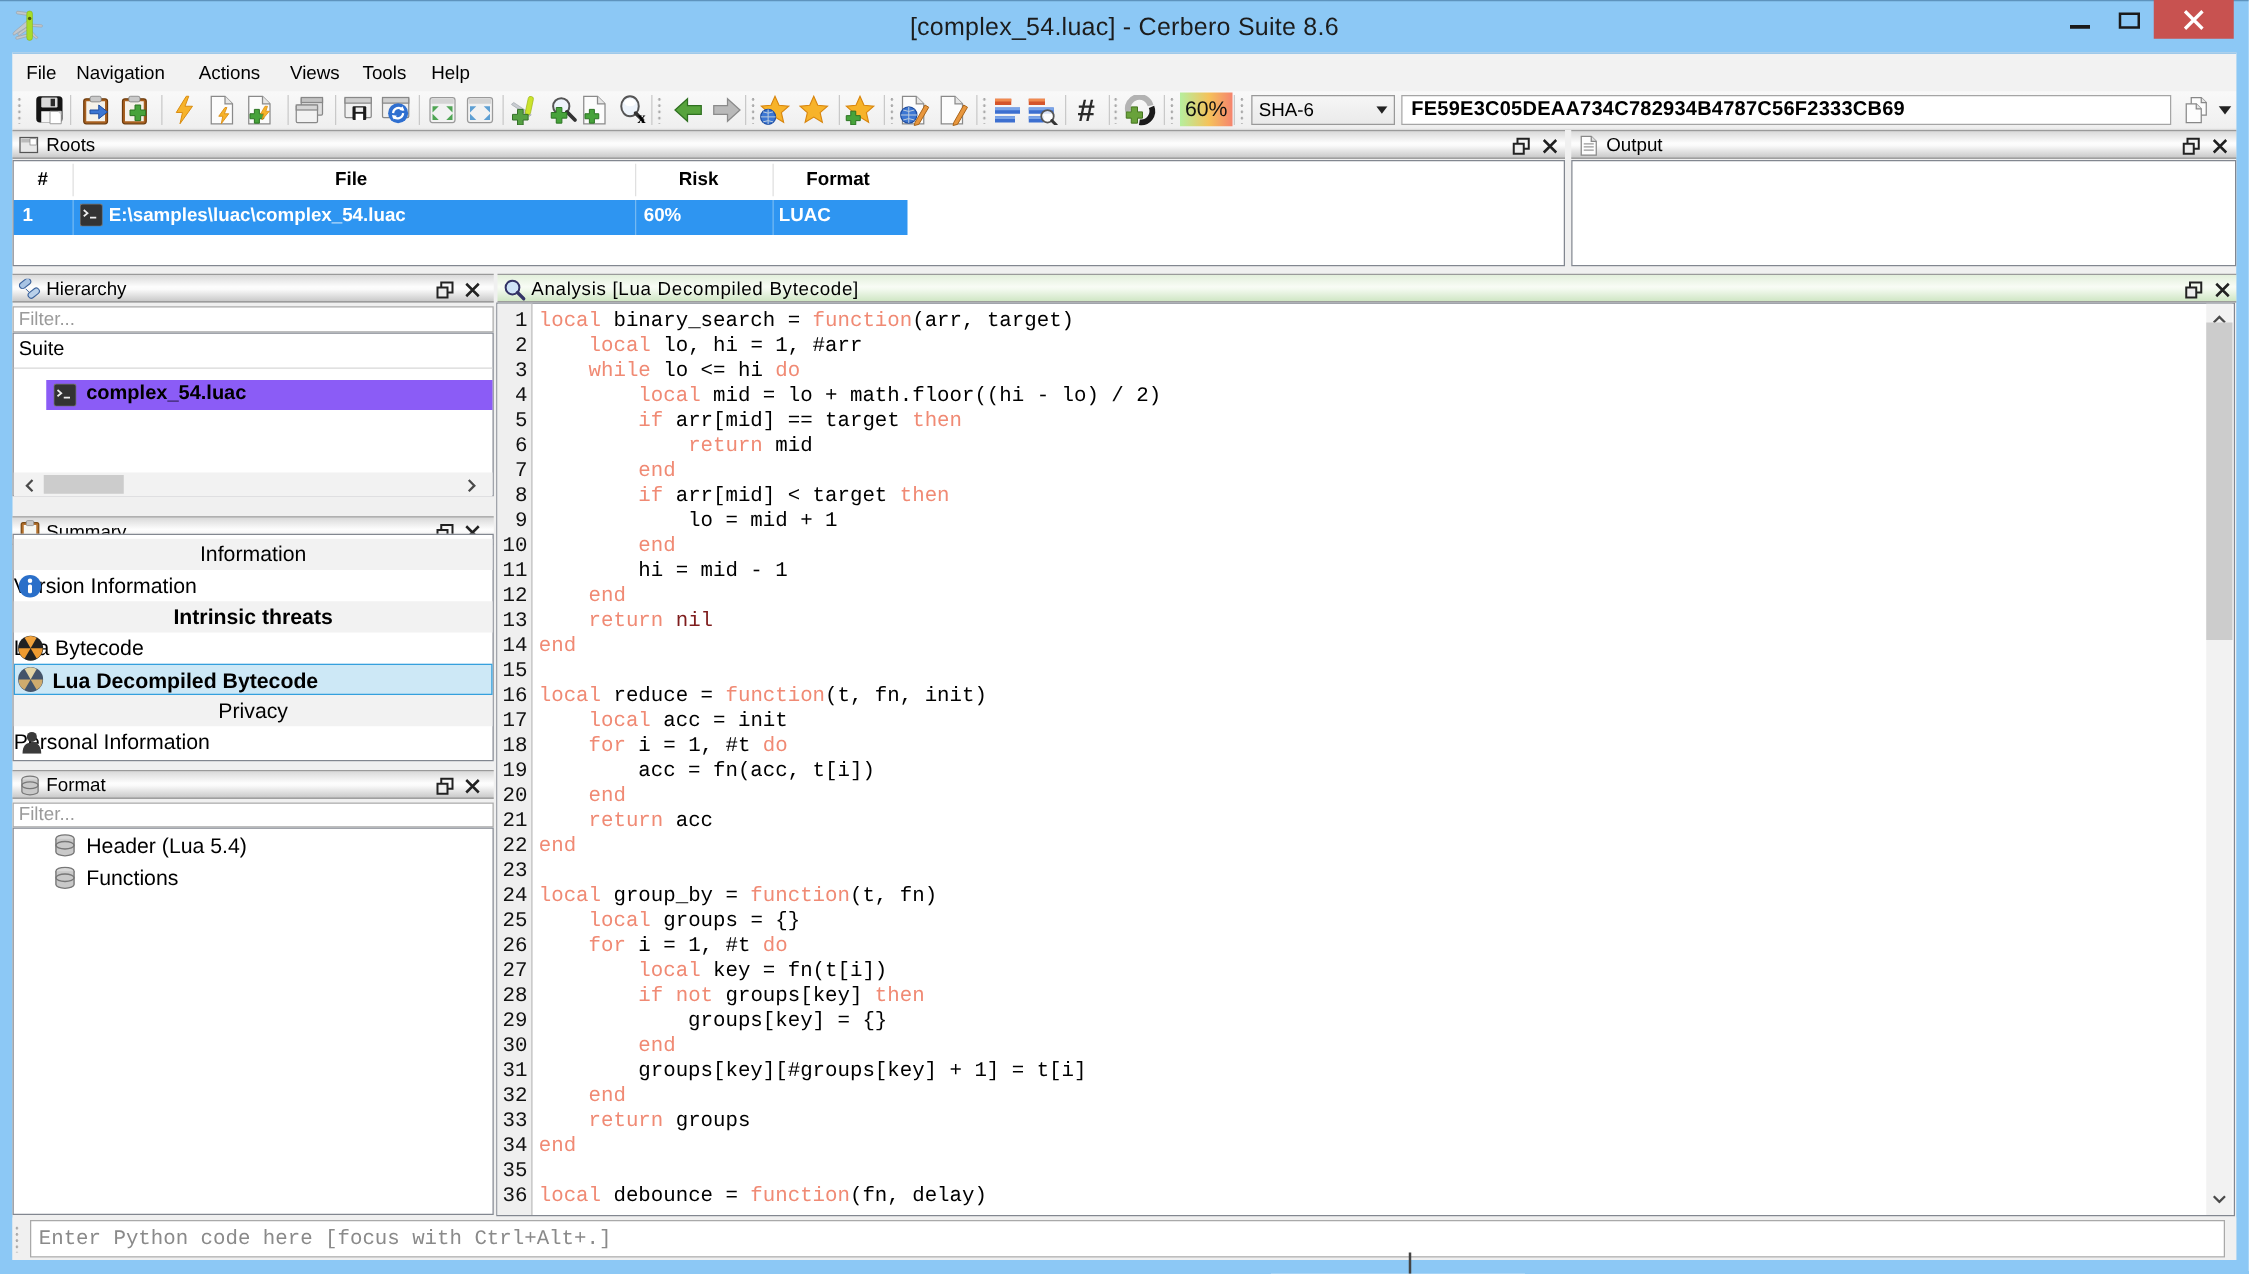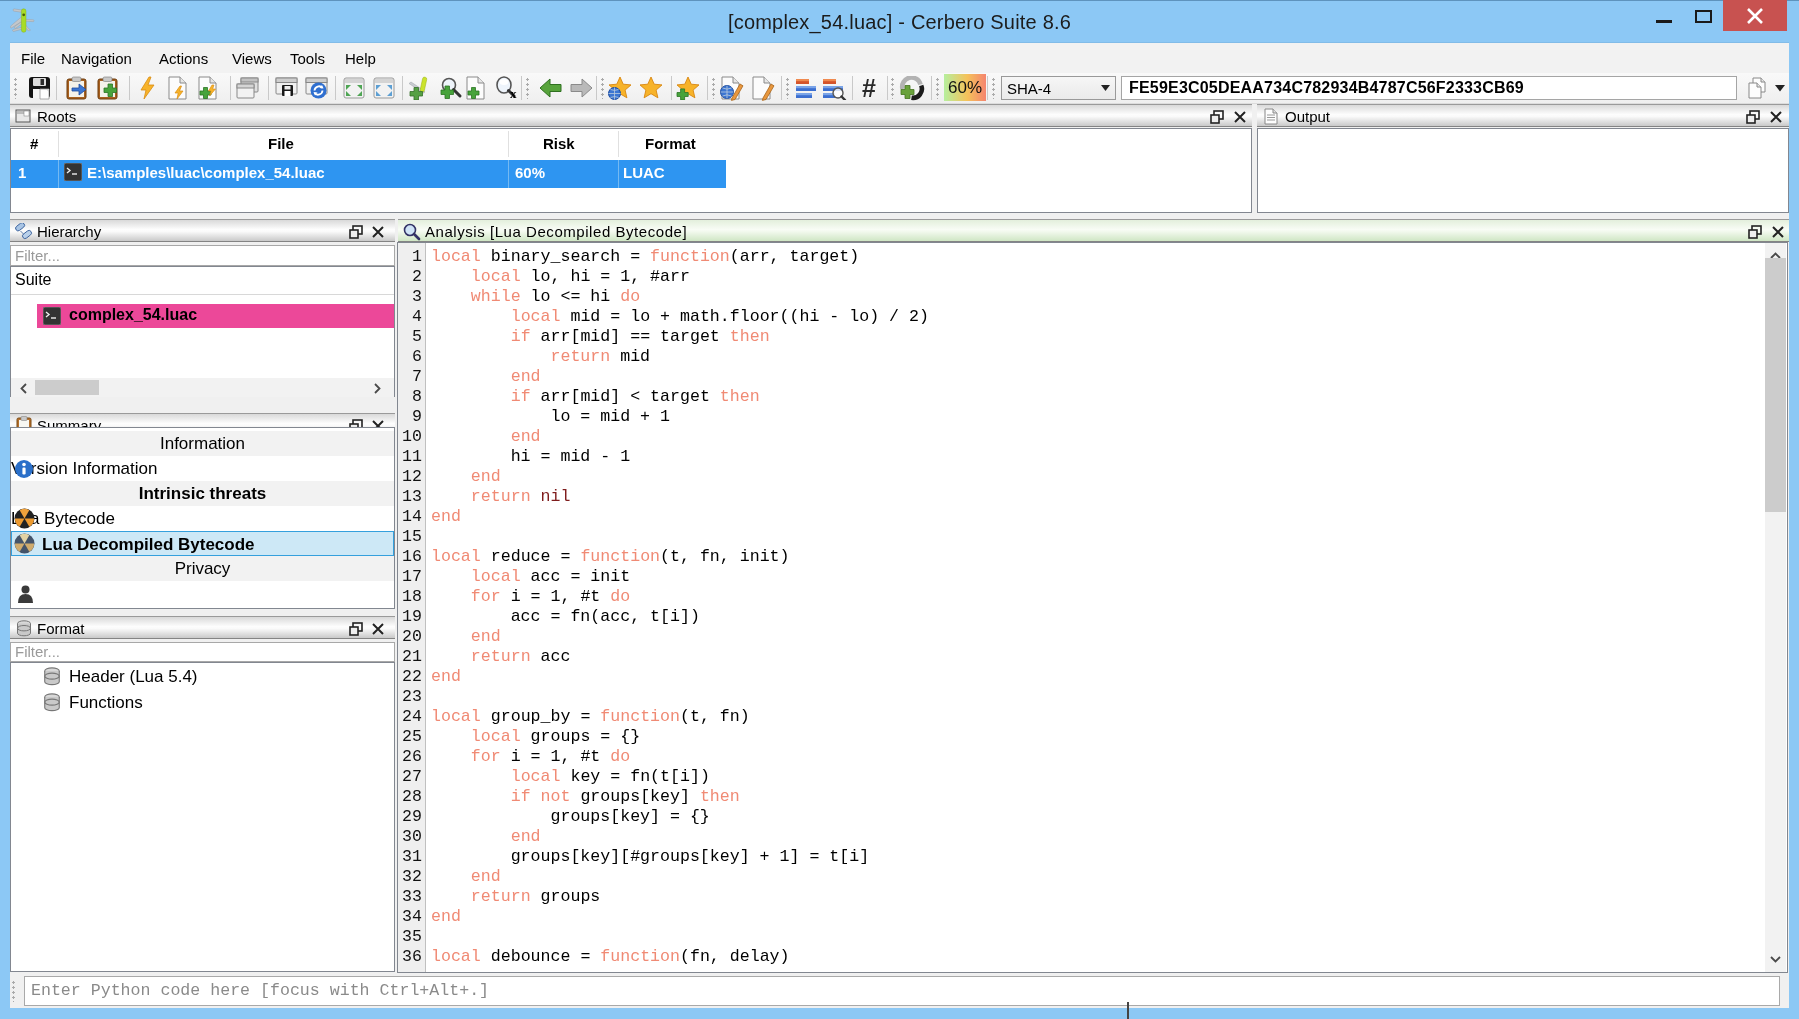--- a/index.html
+++ b/index.html
@@ -256,21 +256,21 @@
     <div class="tsep" style="left:977px"></div>
     <div class="grip" style="left:515.5px"></div>
     <div class="grip" style="left:590.5px"></div>
     <div class="grip" style="left:701.5px"></div>
     <div class="grip" style="left:775.5px"></div>
     <div class="grip" style="left:881px"></div>
     <div class="grip" style="left:925.5px"></div>
     <div class="grip" style="left:981.5px"></div>
     <div class="a" style="left:934px;top:1px;width:42px;height:27px;background:linear-gradient(90deg,#b6ef9e,#f5c25a 55%,#f5846e);text-align:center;line-height:27px;font-size:17px;color:#111">60%</div>
     <div class="a" style="left:991px;top:3px;width:115px;height:24px;background:linear-gradient(#f6f6f6,#eaeaea);border:1px solid #999;font-size:15px">
-      <span class="a" style="left:5px;top:3px">SHA-4</span>
+      <span class="a" style="left:5px;top:3px">SHA-6</span>
       <svg class="a" style="left:99px;top:8px" width="10" height="8">
         <path d="M0 0 h9 l-4.5 6 z" fill="#222"></path>
       </svg>
     </div>
     <div class="a" style="left:1111px;top:3px;width:616px;height:24px;background:#fff;border:1px solid #a5a5a5;font-size:16px;font-weight:bold">
       <span class="a" style="left:7px;top:2px;letter-spacing:0.2px">FE59E3C05DEAA734C782934B4787C56F2333CB69</span>
     </div>
     <svg class="ticon" style="left:1735px;top:3px" width="24" height="24" viewBox="0 0 24 24">
       <path d="M8 2 h8 l4 4 v10 h-12 z" fill="#fdfdfd" stroke="#888"></path>
       <path d="M16 2 v4 h4" fill="#e6e6e6" stroke="#888"></path>
@@ -353,21 +353,21 @@
     </svg>
   <svg class="pbtn" style="left:360px" width="16" height="16" viewBox="0 0 16 16">
       <path d="M3 3 L13 13 M13 3 L3 13" stroke="#222" stroke-width="2"></path>
     </svg>
 </div>
 <div class="a filter" style="left:10px;top:245px;width:385px;height:21px;line-height:19px">Filter...</div>
 <div class="a pcontent" style="left:10px;top:266px;width:385px;height:131px">
   <div class="a" style="left:0;top:0;width:383px;height:28px;border-bottom:1px solid #d8d8d8;font-size:16px">
       <span class="a" style="left:4px;top:4px">Suite</span>
     </div>
-  <div class="a" style="left:26px;top:37px;width:357px;height:24px;background:#ec4899">
+  <div class="a" style="left:26px;top:37px;width:357px;height:24px;background:#8b5cf6">
     <svg class="a" style="left:6px;top:3px" width="18" height="18" viewBox="0 0 18 18">
         <rect x="0" y="0" width="18" height="18" rx="2" fill="#333" stroke="#777"></rect>
         <path d="M3 5 l3 2.5 -3 2.5" stroke="#eee" stroke-width="1.4" fill="none"></path>
         <path d="M8 11 h5" stroke="#eee" stroke-width="1.4"></path>
       </svg>
     <span class="a" style="left:32px;top:2px;font-size:16px;font-weight:bold">complex_54.luac</span>
   </div>
   <div class="a sbtrack" style="left:0;top:111px;width:383px;height:19px">
     <svg class="a" style="left:9px;top:5px" width="7" height="11">
         <path d="M6 1 L1.5 5.5 L6 10" stroke="#4a4a4a" stroke-width="1.8" fill="none"></path>
@@ -411,20 +411,21 @@
       <path d="M10.5,10.5 L15.30,18.81 A9.6,9.6 0 0 0 20.10,10.50 Z" fill="#ed9a30"></path>
     </svg>
   <div class="srow" style="top:103px;background:#cde8f6;border:1px solid #35a0dd;font-weight:bold;padding-left:30px">Lua Decompiled Bytecode</div>
   <svg class="a" style="left:3px;top:105px" width="21" height="21" viewBox="0 0 21 21">
       <circle cx="10.5" cy="10.5" r="10" fill="#44546a"></circle>
       <path d="M10.5,10.5 L15.30,2.19 A9.6,9.6 0 0 0 5.70,2.19 Z" fill="#e3d3a4"></path>
       <path d="M10.5,10.5 L0.90,10.50 A9.6,9.6 0 0 0 5.70,18.81 Z" fill="#cfab6d"></path>
       <path d="M10.5,10.5 L15.30,18.81 A9.6,9.6 0 0 0 20.10,10.50 Z" fill="#cfab6d"></path>
     </svg>
   <div class="srow shead" style="top:128px">Privacy</div>
+  <div class="srow sitem" style="top:153px">Personal Information</div>
   <svg class="a" style="left:5px;top:156px" width="19" height="19" viewBox="0 0 19 19">
       <circle cx="9.5" cy="5.5" r="4" fill="#3a3a3a"></circle>
       <path d="M2 19 q0 -9 7.5 -9 q7.5 0 7.5 9 z" fill="#3a3a3a"></path>
     </svg>
 </div>
 
 <div class="a ptitle" style="left:10px;top:616px;width:385px">
   <svg class="a" style="left:6px;top:3px" width="16" height="17" viewBox="0 0 16 17">
       <ellipse cx="8" cy="3.5" rx="6.5" ry="2.7" fill="#d8d8d8" stroke="#777"></ellipse>
       <path d="M1.5 3.5 v9.6 a6.5 2.7 0 0 0 13 0 v-9.6" fill="#c9c9c9" stroke="#777"></path>

